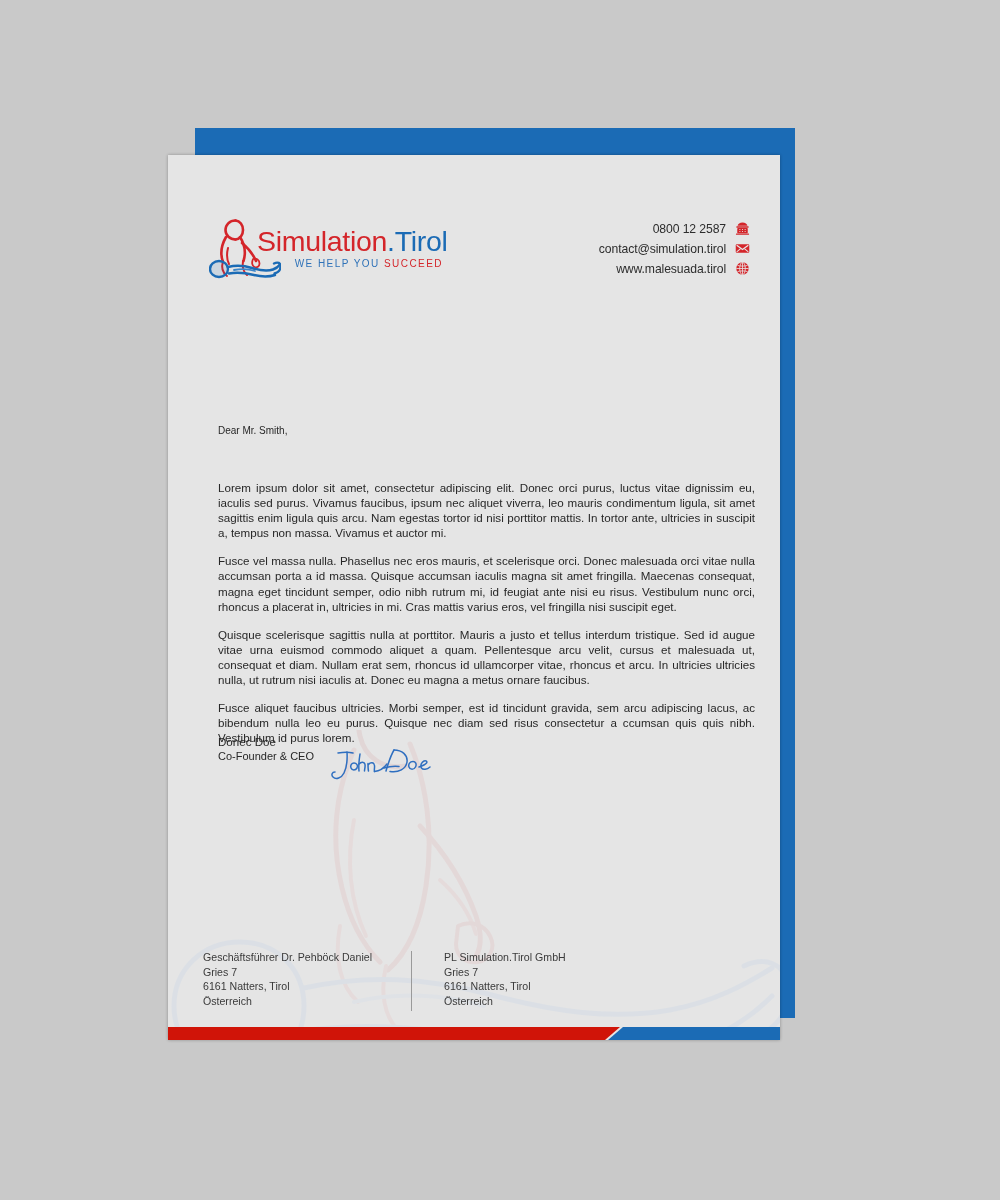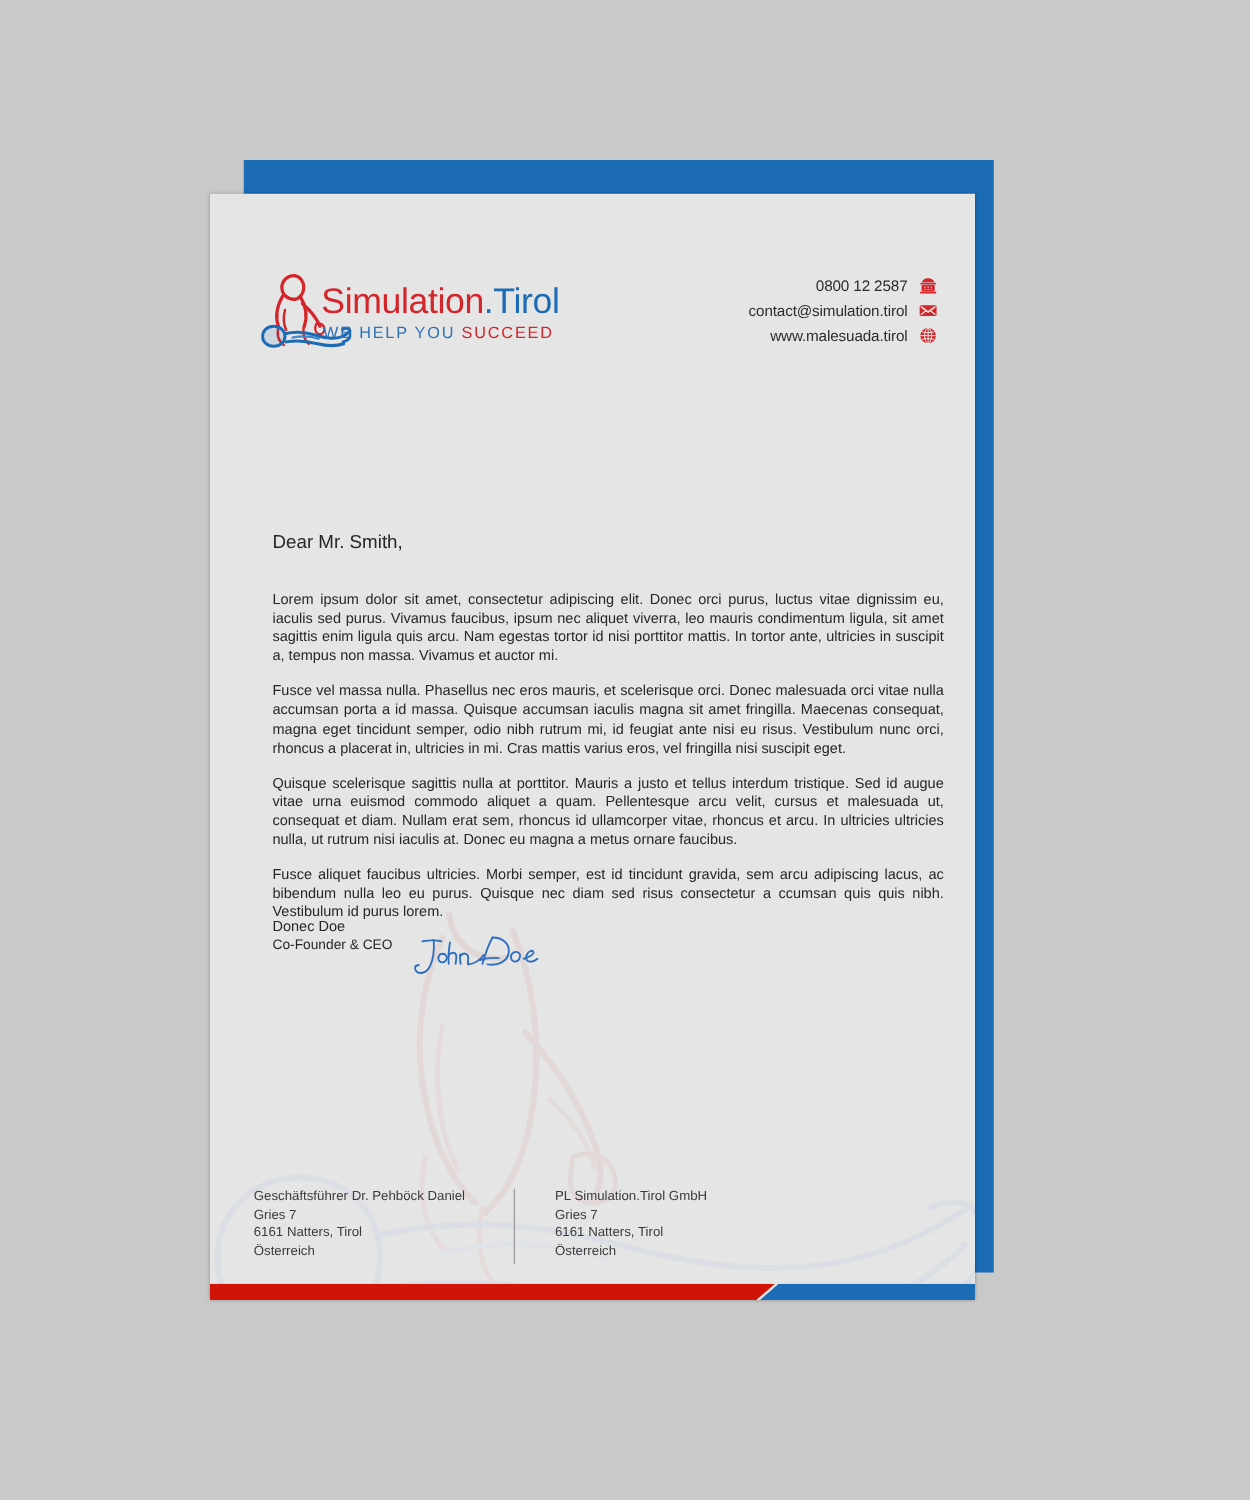--- a/index.html
+++ b/index.html
@@ -85,21 +85,21 @@
   .wm-main {
     font-size: 28.5px;
     line-height: 1;
     letter-spacing: -0.3px;
     white-space: nowrap;
   }
   .wm-sim { color: #d4252a; }
   .wm-tirol { color: #1b6bb5; }
   .wm-tag {
     margin-top: 2px;
-    font-size: 13px;
+    font-size: 10px;
     letter-spacing: 1.45px;
     text-align: right;
     white-space: nowrap;
   }
   .tag-blue { color: #2f72b8; }
   .tag-red { color: #d4252a; }
 
   #contact-block {
     position: absolute;
     right: 30px;
@@ -127,23 +127,23 @@
   }
 
   
   #body-copy {
     position: absolute;
     left: 50px;
     top: 270px;
     width: 537px;
   }
   #salutation {
-    font-size: 15px;
+    font-size: 10px;
     color: #272727;
-    margin-bottom: 30px;
+    margin-bottom: 44px;
   }
   .para {
     font-size: 11.6px;
     line-height: 15.1px;
     color: #272727;
     text-align: justify;
     margin-bottom: 13px;
   }
   .para:last-child { margin-bottom: 0; }
 

